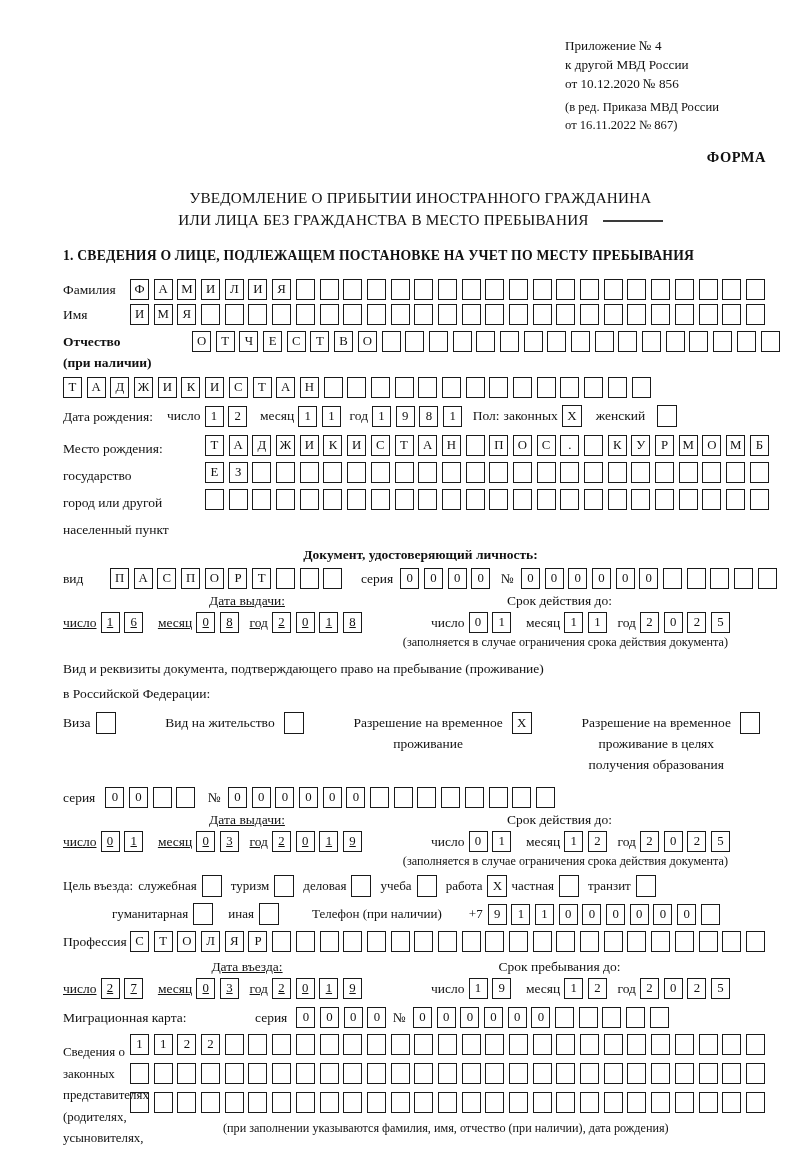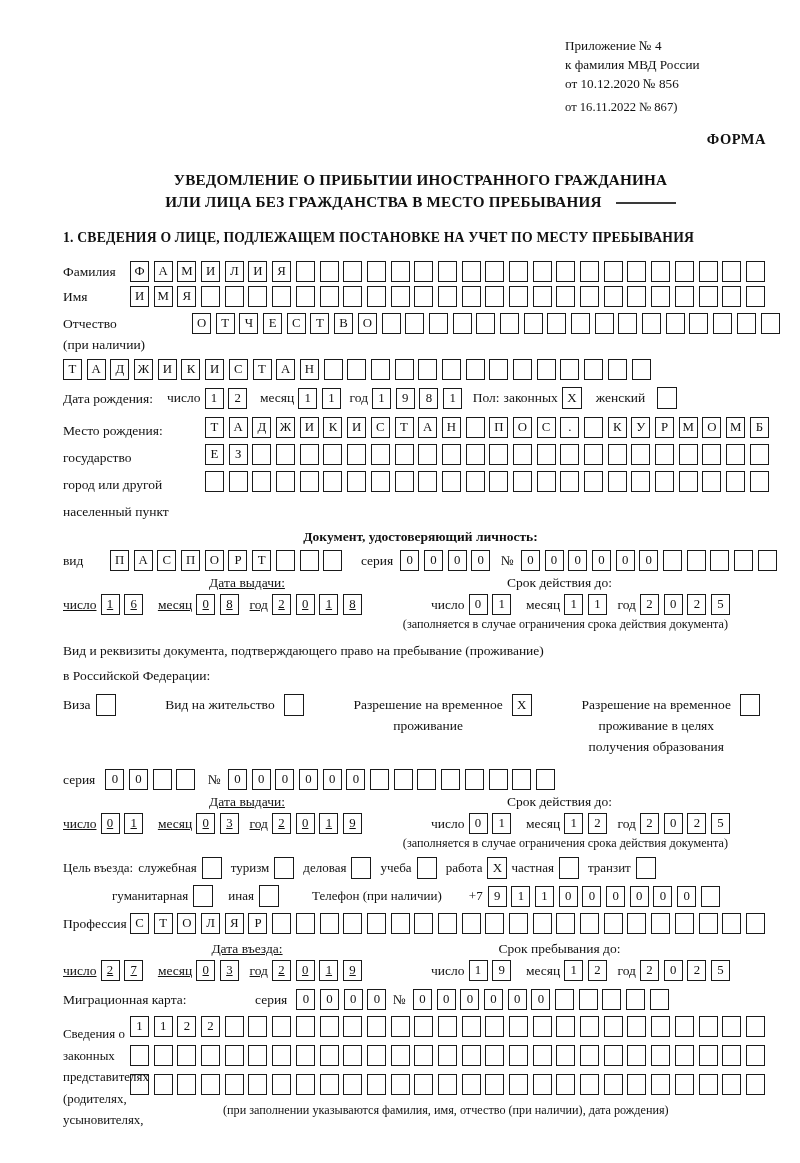--- a/index.html
+++ b/index.html
@@ -2,31 +2,31 @@
 <html><head>
 <meta charset="utf-8">
 <style>
   html,body{margin:0;padding:0;background:#fff;}
   body{width:800px;height:1163px;overflow:hidden;font-family:"Liberation Serif","DejaVu Serif",serif;color:#111;}
   .page{box-sizing:border-box;width:800px;height:1163px;padding:36px 22px 20px 63px;position:relative;}
   
   .annex{margin-left:502px;font-size:13.2px;line-height:19px;}
   .annex-amend{margin-left:502px;font-size:12.6px;line-height:18px;margin-top:5px;}
   .forma{text-align:right;font-weight:bold;font-size:14.5px;margin-top:15px;padding-right:12px;letter-spacing:.5px;}
-  .title{text-align:center;font-weight:bold;font-size:15.2px;line-height:22px;margin-top:21px;letter-spacing:.2px;}
+  .title{text-align:center;font-weight:normal;font-size:15.2px;line-height:22px;margin-top:21px;letter-spacing:.2px;}
   .title-underline{display:inline-block;width:60px;height:0;border-bottom:2.2px solid #3a3a3a;margin-left:14px;vertical-align:3px;}
   .section1{font-weight:bold;font-size:13.7px;margin-top:17px;margin-bottom:15px;letter-spacing:.2px;}
   
   .frow{display:flex;align-items:flex-start;margin-bottom:4px;}
   .flabel{font-size:13.5px;line-height:21px;flex:none;}
   .flabel2{font-size:13.5px;line-height:20px;}
   .boxes{display:inline-flex;flex:none;}
   .cell{box-sizing:border-box;display:inline-flex;align-items:center;justify-content:center;width:19px;height:21px;border:1.8px solid #1a1a1a;margin-right:4.7px;font-size:12.8px;background:#fff;flex:none;}
   .cb{box-sizing:border-box;display:inline-flex;align-items:center;justify-content:center;width:20px;height:22px;border:1.9px solid #1a1a1a;font-size:13px;background:#fff;flex:none;}
-  .w67{width:67px;} .w129{width:129px;} .w110{width:110px;} .w142{width:142px;} .w47{width:47px;} .w192{width:192px;}
+  .w67{width:67px;} .w129{width:129px;font-weight:bold;} .w110{width:110px;} .w142{width:142px;} .w47{width:47px;} .w192{width:192px;}
   .inline-lbl{font-size:13.5px;line-height:21px;margin:0 7px 0 14px;flex:none;}
   .dcols{display:flex;margin-bottom:2px;}
   .dcol1{width:368px;flex:none;text-decoration:underline;} .dcol2{flex:1;}
   .dcaption{text-align:center;font-size:13.5px;margin-bottom:3px;}
   .dcaption.shift{padding-right:90px;}
   .dgroup{display:flex;align-items:center;}
   .dlbl{font-size:13.5px;margin-right:4px;flex:none;}
   .dsep{width:14px;flex:none;}
   .note-right{text-align:right;font-size:12.2px;padding-right:50px;margin:2px 0 6px 0;}
   .intro{font-size:13.5px;line-height:25px;}
@@ -45,24 +45,25 @@
   .legal-note{margin-left:160px;font-size:12.2px;margin-top:3px;}
   .doc-heading{text-align:center;font-weight:bold;font-size:13.5px;margin:3px 0 5px 0;}
 </style>
 </head>
 <body>
 
 <div class="page">
 
   <div class="annex">
     <div>Приложение № 4</div>
-    <div>к фамилия МВД России</div>
+    <div>к другой МВД России</div>
     <div>от 10.12.2020 № 856</div>
   </div>
   <div class="annex-amend">
+    <div>(в ред. Приказа МВД России</div>
     <div>от 16.11.2022 № 867)</div>
   </div>
   <div class="forma">ФОРМА</div>
 
   <div class="title">
     <div>УВЕДОМЛЕНИЕ О ПРИБЫТИИ ИНОСТРАННОГО ГРАЖДАНИНА</div>
     <div><span>ИЛИ ЛИЦА БЕЗ ГРАЖДАНСТВА В МЕСТО ПРЕБЫВАНИЯ</span><span class="title-underline"></span></div>
   </div>
 
   <div class="section1">1. СВЕДЕНИЯ О ЛИЦЕ, ПОДЛЕЖАЩЕМ ПОСТАНОВКЕ НА УЧЕТ ПО МЕСТУ ПРЕБЫВАНИЯ</div>

